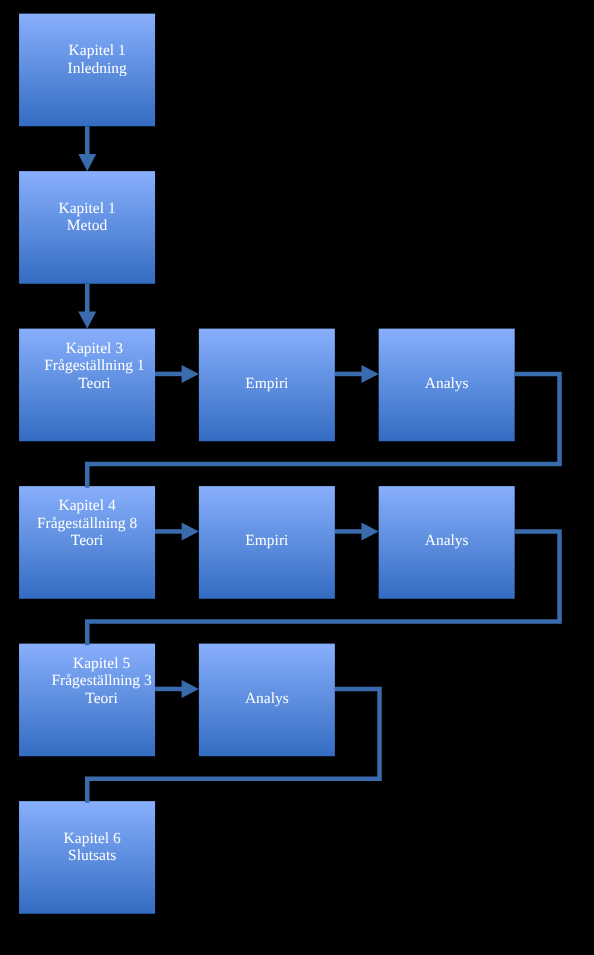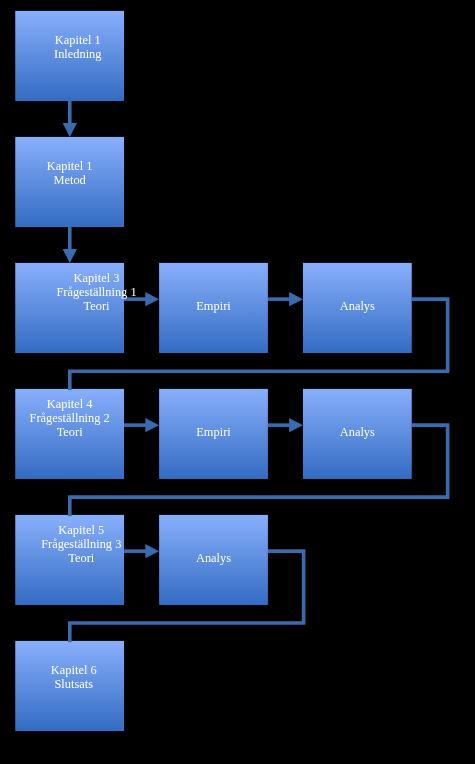--- a/index.html
+++ b/index.html
@@ -71,27 +71,27 @@
         </g>
         <g>
           <polyline points="267.9,551.15 303.6,551.15 303.6,623 69.8,623 69.8,642.2" fill="none" stroke="#3a6bad" stroke-width="3.6" stroke-linejoin="miter" stroke-linecap="butt"></polyline>
         </g>
       </g>
   </svg>
 <div class="label" style="left: 15.25px; width: 125px; bottom: 703px;">Kapitel 1
 Inledning</div>
     <div class="label" style="left: 15.25px; width: 108.8px; bottom: 577px;">Kapitel 1
 Metod</div>
-    <div class="label" style="left: 32px; width: 129px; bottom: 451px;">Kapitel 3
+    <div class="label" style="left: 11px; width: 129px; bottom: 451px;">Kapitel 3
 Frågeställning 1
 Teori</div>
     <div class="label" style="left: 159.1px; width: 108.8px; bottom: 451px;">Empiri</div>
     <div class="label" style="left: 302.95px; width: 108.8px; bottom: 451px;">Analys</div>
     <div class="label" style="left: 15.25px; width: 108.8px; bottom: 325px;">Kapitel 4
-Frågeställning 2
+Frågeställning 8
 Teori</div>
     <div class="label" style="left: 159.1px; width: 108.8px; bottom: 325px;">Empiri</div>
     <div class="label" style="left: 302.95px; width: 108.8px; bottom: 325px;">Analys</div>
     <div class="label" style="left: 15.25px; width: 132px; bottom: 199px;">Kapitel 5
 Frågeställning 3
 Teori</div>
     <div class="label" style="left: 159.1px; width: 108.8px; bottom: 199px;">Analys</div>
     <div class="label" style="left: 15.25px; width: 117px; bottom: 73px;">Kapitel 6
 Slutsats</div>
   </div>

